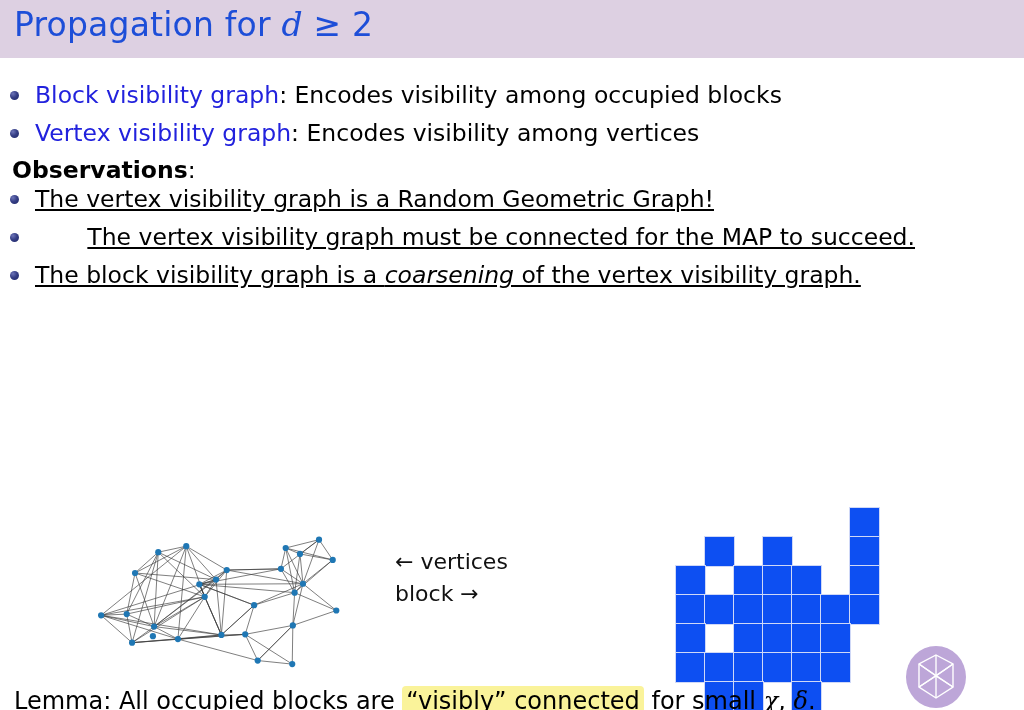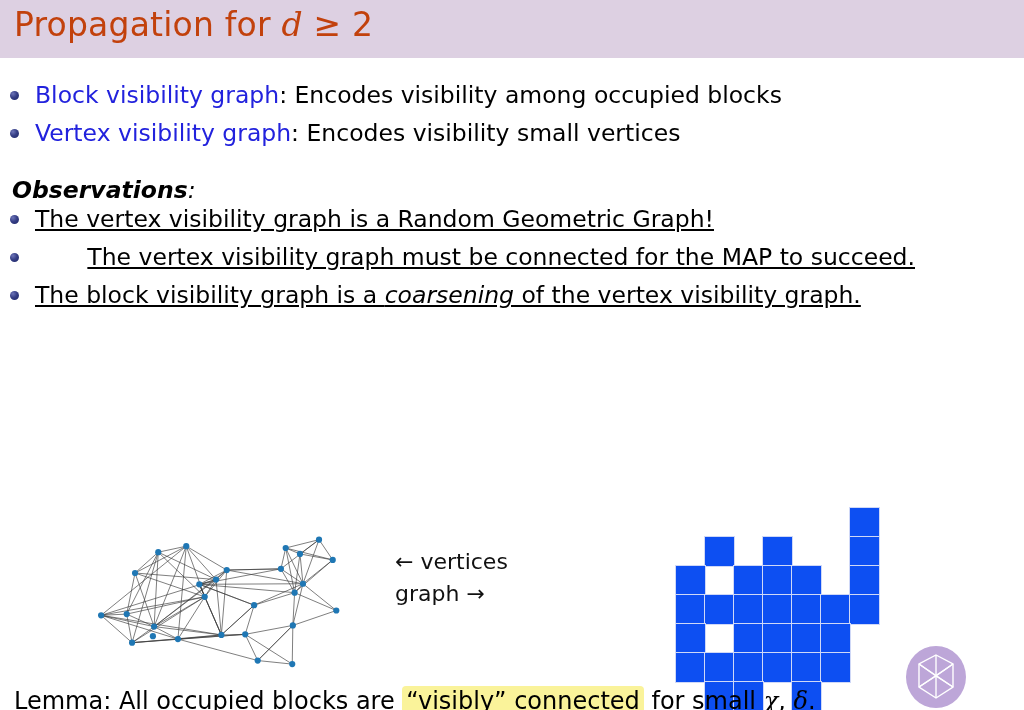--- a/index.html
+++ b/index.html
@@ -22,21 +22,21 @@
     left: 0; top: 0;
     width: 1024px;
     height: 58px;
     background: #ddd0e2;
   }
   #title-text {
     position: absolute;
     left: 14px;
     top: 5px;
     font-size: 33px;
-    color: #c2410c;
+    color: #1d4ed8;
     font-family: "DejaVu Sans", sans-serif;
     letter-spacing: 0.2px;
     white-space: nowrap;
   }
   #title-text .mathit {
     font-family: "DejaVu Serif", serif;
     font-style: italic;
     font-size: 33px;
   }
   #title-text .mathrel {
@@ -86,23 +86,22 @@
   .heading-bold {
     font-weight: bold;
   }
   .em-italic {
     font-style: italic;
   }
 
   #obs-label {
     font-size: 23.5px;
     margin-left: 12px;
-    margin-top: 28px;
+    margin-top: 8px;
     color: #000;
-    font-style: italic;
   }
 
   
   #figures {
     position: absolute;
     left: 0;
     top: 370px;
     width: 1024px;
     height: 230px;
   }
@@ -182,21 +181,21 @@
 
 <div id="content">
 
   <ul class="bullets lvl1" style="margin-top:22px;">
     <li class="bullet-item">
       <span class="bullet-dot"></span>
       <span class="linktext">Block visibility graph</span><span>: Encodes visibility among occupied blocks</span>
     </li>
     <li class="bullet-item" style="margin-top:8px;">
       <span class="bullet-dot"></span>
-      <span class="linktext">Vertex visibility graph</span><span>: Encodes visibility small vertices</span>
+      <span class="linktext">Vertex visibility graph</span><span>: Encodes visibility among vertices</span>
     </li>
   </ul>
 
   <div id="obs-label">
     <span class="heading-bold">Observations</span><span>:</span>
   </div>
 
   <ul class="bullets lvl1" style="text-decoration:underline;">
     <li class="bullet-item">
       <span class="bullet-dot"></span>
@@ -342,21 +341,21 @@
             <circle cx="344" cy="161" r="5.2" fill="#1f77b4"></circle>
             <circle cx="264" cy="176" r="5.2" fill="#1f77b4"></circle>
             <circle cx="285" cy="220" r="5.2" fill="#1f77b4"></circle>
             <circle cx="343" cy="226" r="5.2" fill="#1f77b4"></circle>
           </g>
         </svg>
     </div>
 
     <div id="arrows-label">
       <div>← vertices</div>
-      <div>graph →</div>
+      <div>block →</div>
     </div>
 
     <div id="blocks-figure">
         <div class="block-cell" style="left: 174px; top: 0px; width: 29px; height: 29px; background: rgb(13, 79, 242);"></div>
         <div class="block-cell" style="left: 29px; top: 29px; width: 29px; height: 29px; background: rgb(13, 79, 242);"></div>
         <div class="block-cell" style="left: 87px; top: 29px; width: 29px; height: 29px; background: rgb(13, 79, 242);"></div>
         <div class="block-cell" style="left: 174px; top: 29px; width: 29px; height: 29px; background: rgb(13, 79, 242);"></div>
         <div class="block-cell" style="left: 0px; top: 58px; width: 29px; height: 29px; background: rgb(13, 79, 242);"></div>
         <div class="block-cell" style="left: 58px; top: 58px; width: 29px; height: 29px; background: rgb(13, 79, 242);"></div>
         <div class="block-cell" style="left: 87px; top: 58px; width: 29px; height: 29px; background: rgb(13, 79, 242);"></div>

